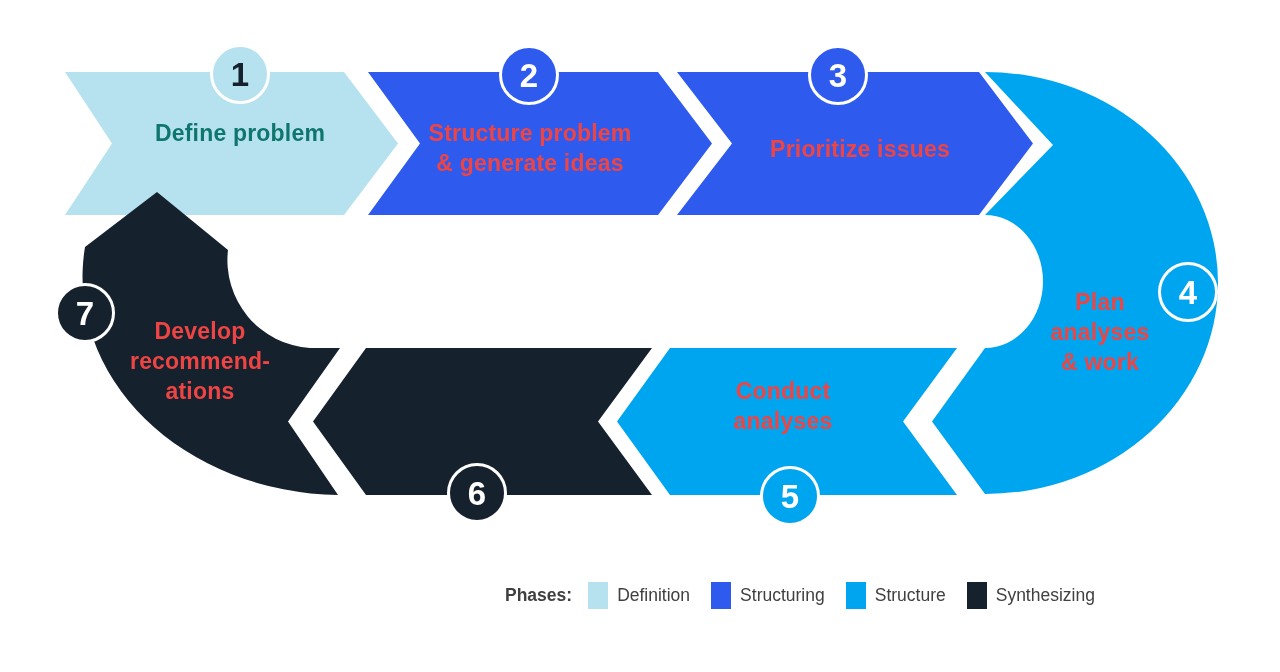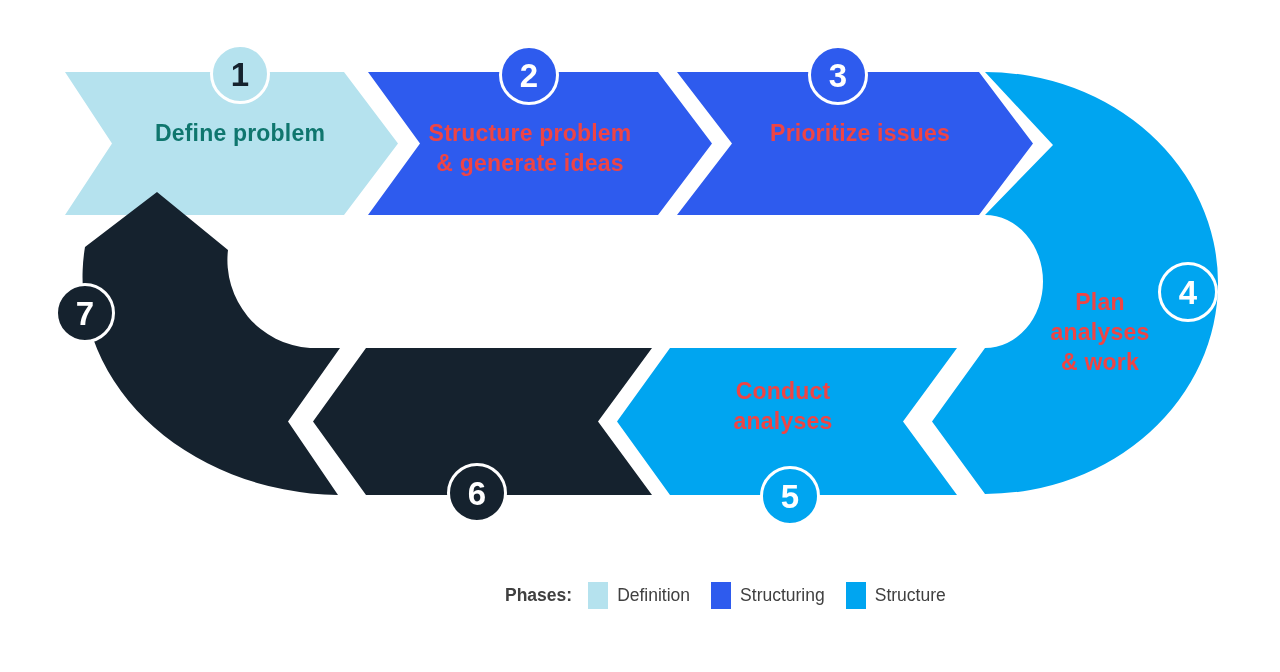--- a/index.html
+++ b/index.html
@@ -66,36 +66,43 @@
   <div class="badge" style="left: 529px; top: 75px; background: rgb(46, 91, 238);">2</div>
   <div class="badge" style="left: 838px; top: 75px; background: rgb(46, 91, 238);">3</div>
   <div class="badge" style="left: 1188px; top: 292px; background: rgb(0, 165, 240);">4</div>
   <div class="badge" style="left: 790px; top: 496px; background: rgb(0, 165, 240);">5</div>
   <div class="badge" style="left: 477px; top: 493px; background: rgb(21, 34, 46);">6</div>
   <div class="badge" style="left: 85px; top: 313px; background: rgb(21, 34, 46);">7</div>
 
   <div class="step-label dark-text" style="left:240px; top:134px;">Define problem</div>
   <div class="step-label" style="left:530px; top:149px;">Structure problem
 &amp; generate ideas</div>
-  <div class="step-label" style="left:860px; top:134px;">Prioritize issues</div>
+  <div class="step-label" style="left:860px; top:150px;">Prioritize issues</div>
   <div class="step-label" style="left:1100px; top:333px;text-align:center;">Plan
 analyses
 &amp; work</div>
   <div class="step-label" style="left:783px; top:407px;">Conduct
 analyses</div>
+  <div class="step-label" style="left:200px; top:362px;">Develop
+recommend-
+ations</div>
 
   <div class="legend">
     <span class="legend-title">Phases:</span>
     <span class="legend-item">
       <span class="swatch" style="background: rgb(181, 226, 238);"></span>
       <span>Definition</span>
     </span>
     <span class="legend-item">
       <span class="swatch" style="background: rgb(46, 91, 238);"></span>
       <span>Structuring</span>
     </span>
     <span class="legend-item">
       <span class="swatch" style="background: rgb(0, 165, 240);"></span>
       <span>Structure</span>
     </span>
+    <span class="legend-item">
+      <span class="swatch" style="background: rgb(21, 34, 46);"></span>
+      <span>Synthesizing</span>
+    </span>
   </div>
 
 </div>
 
 </body></html>

